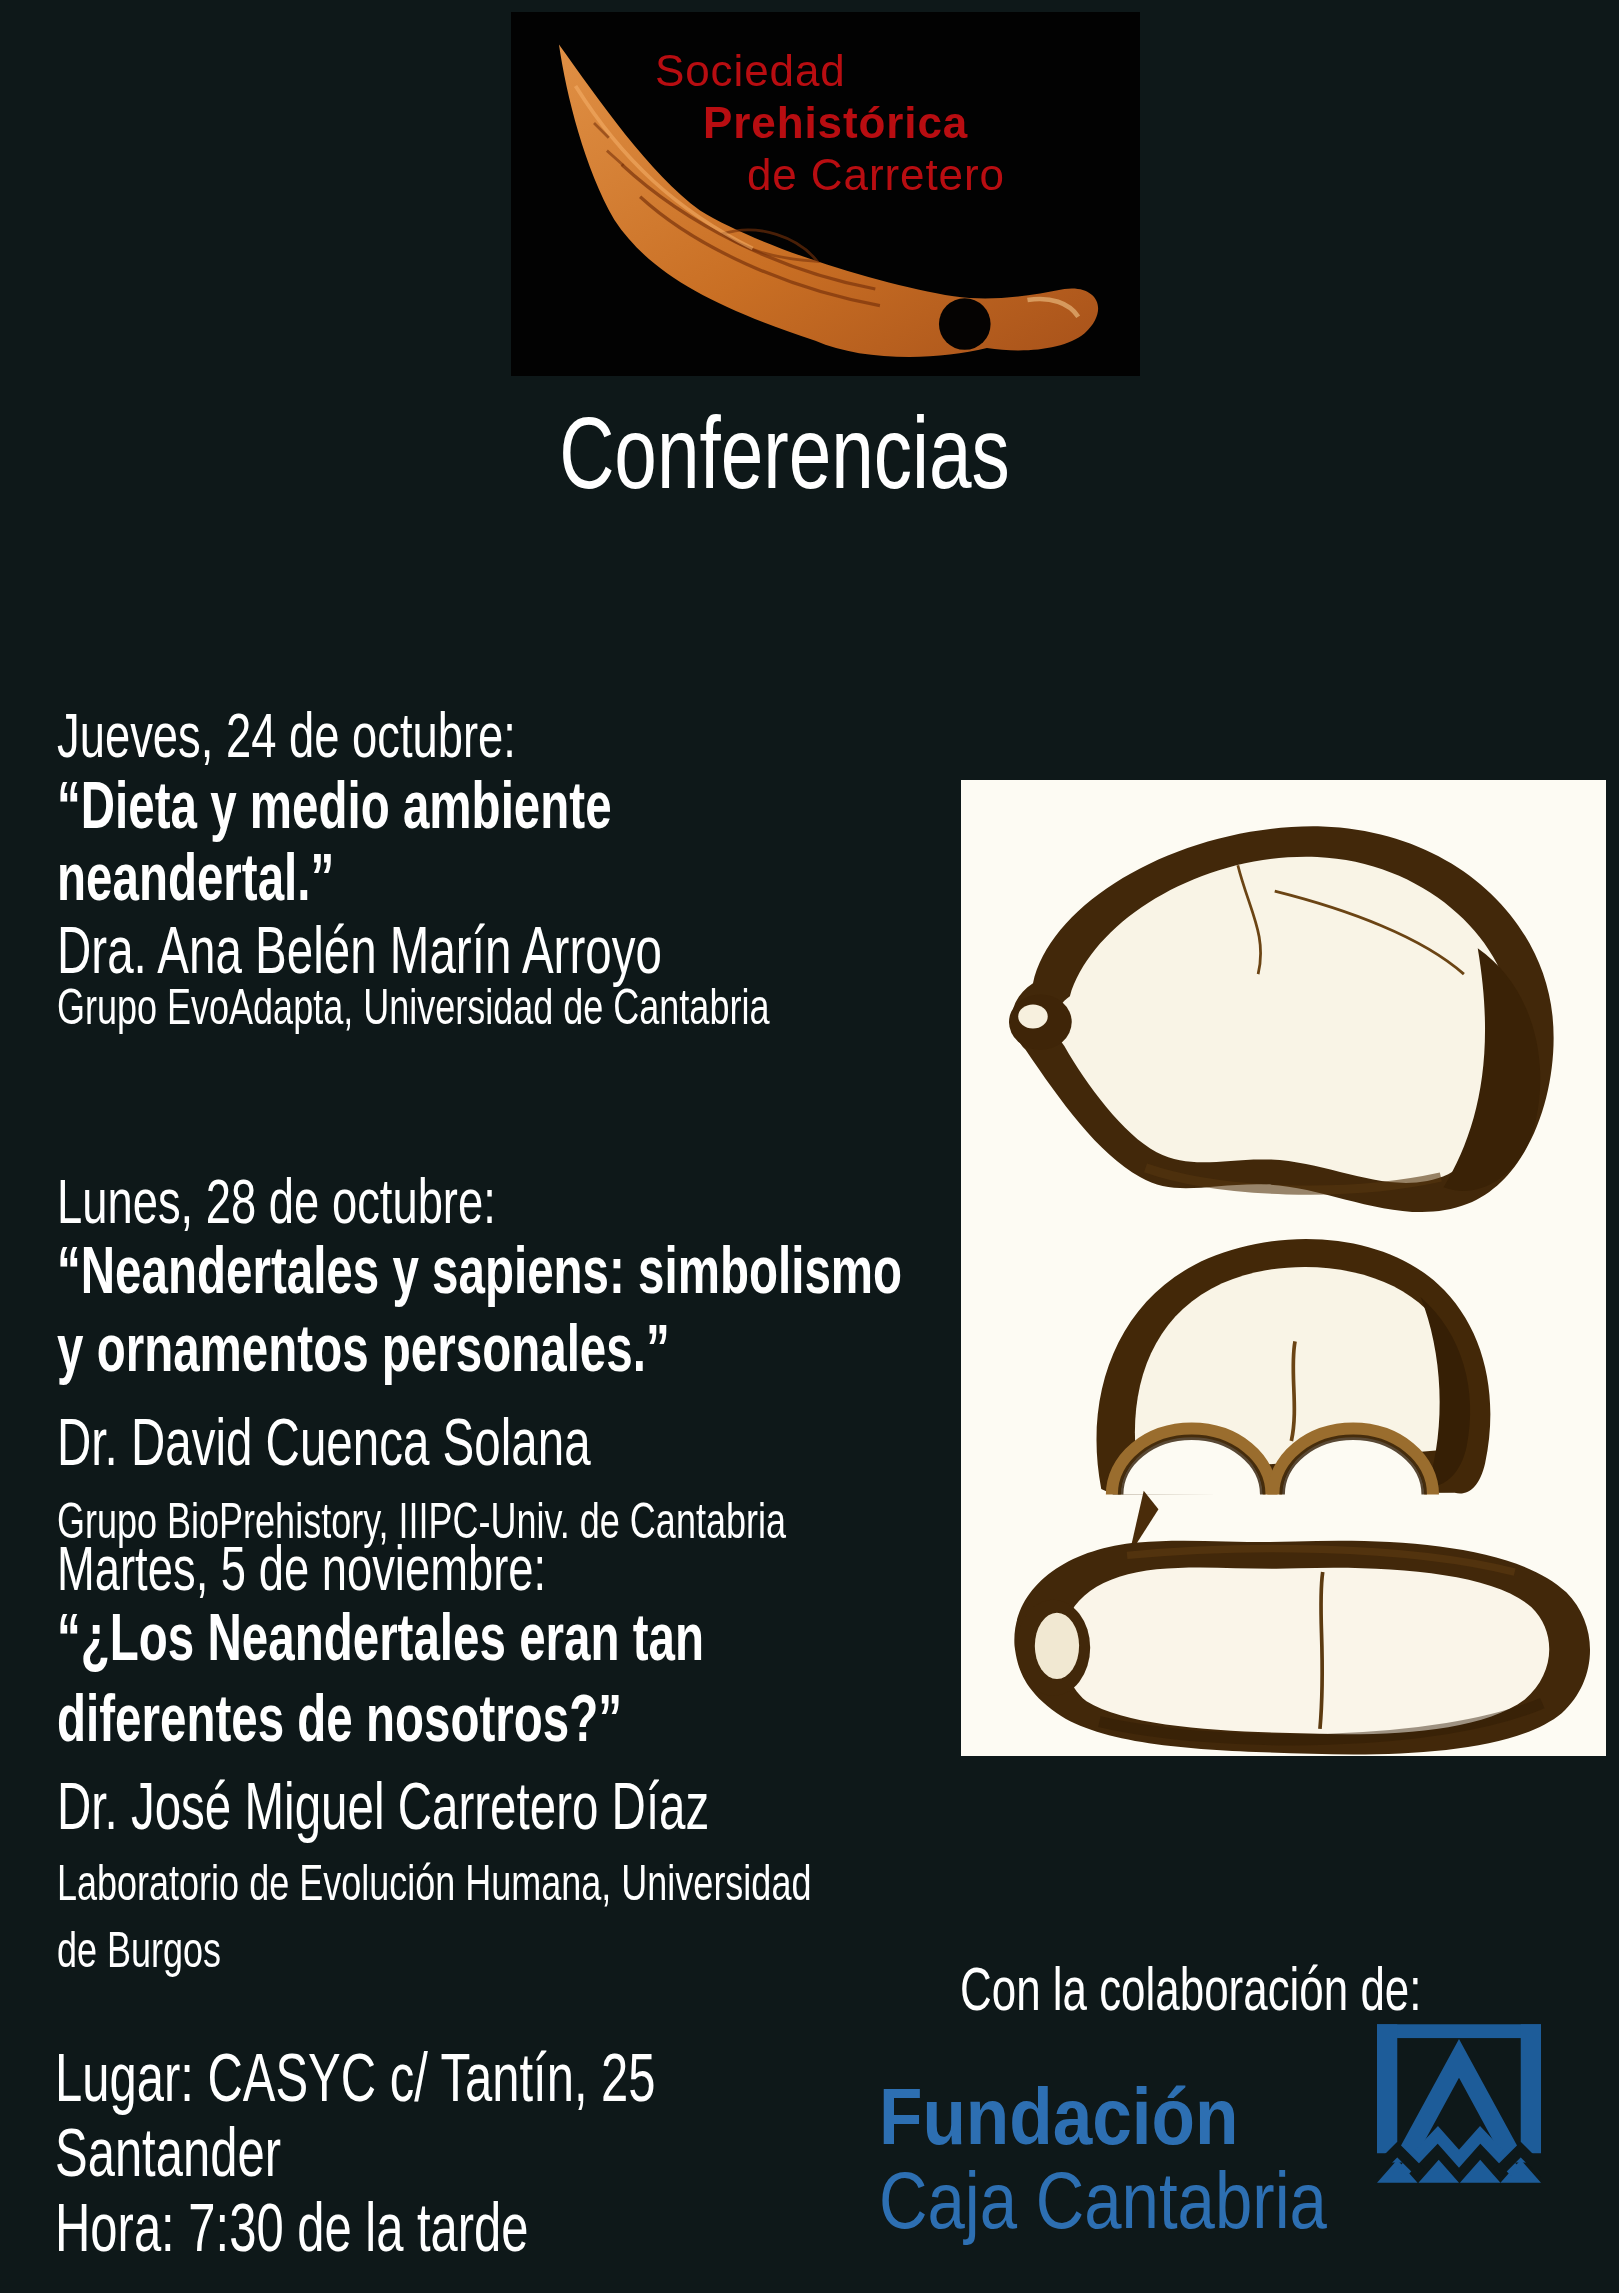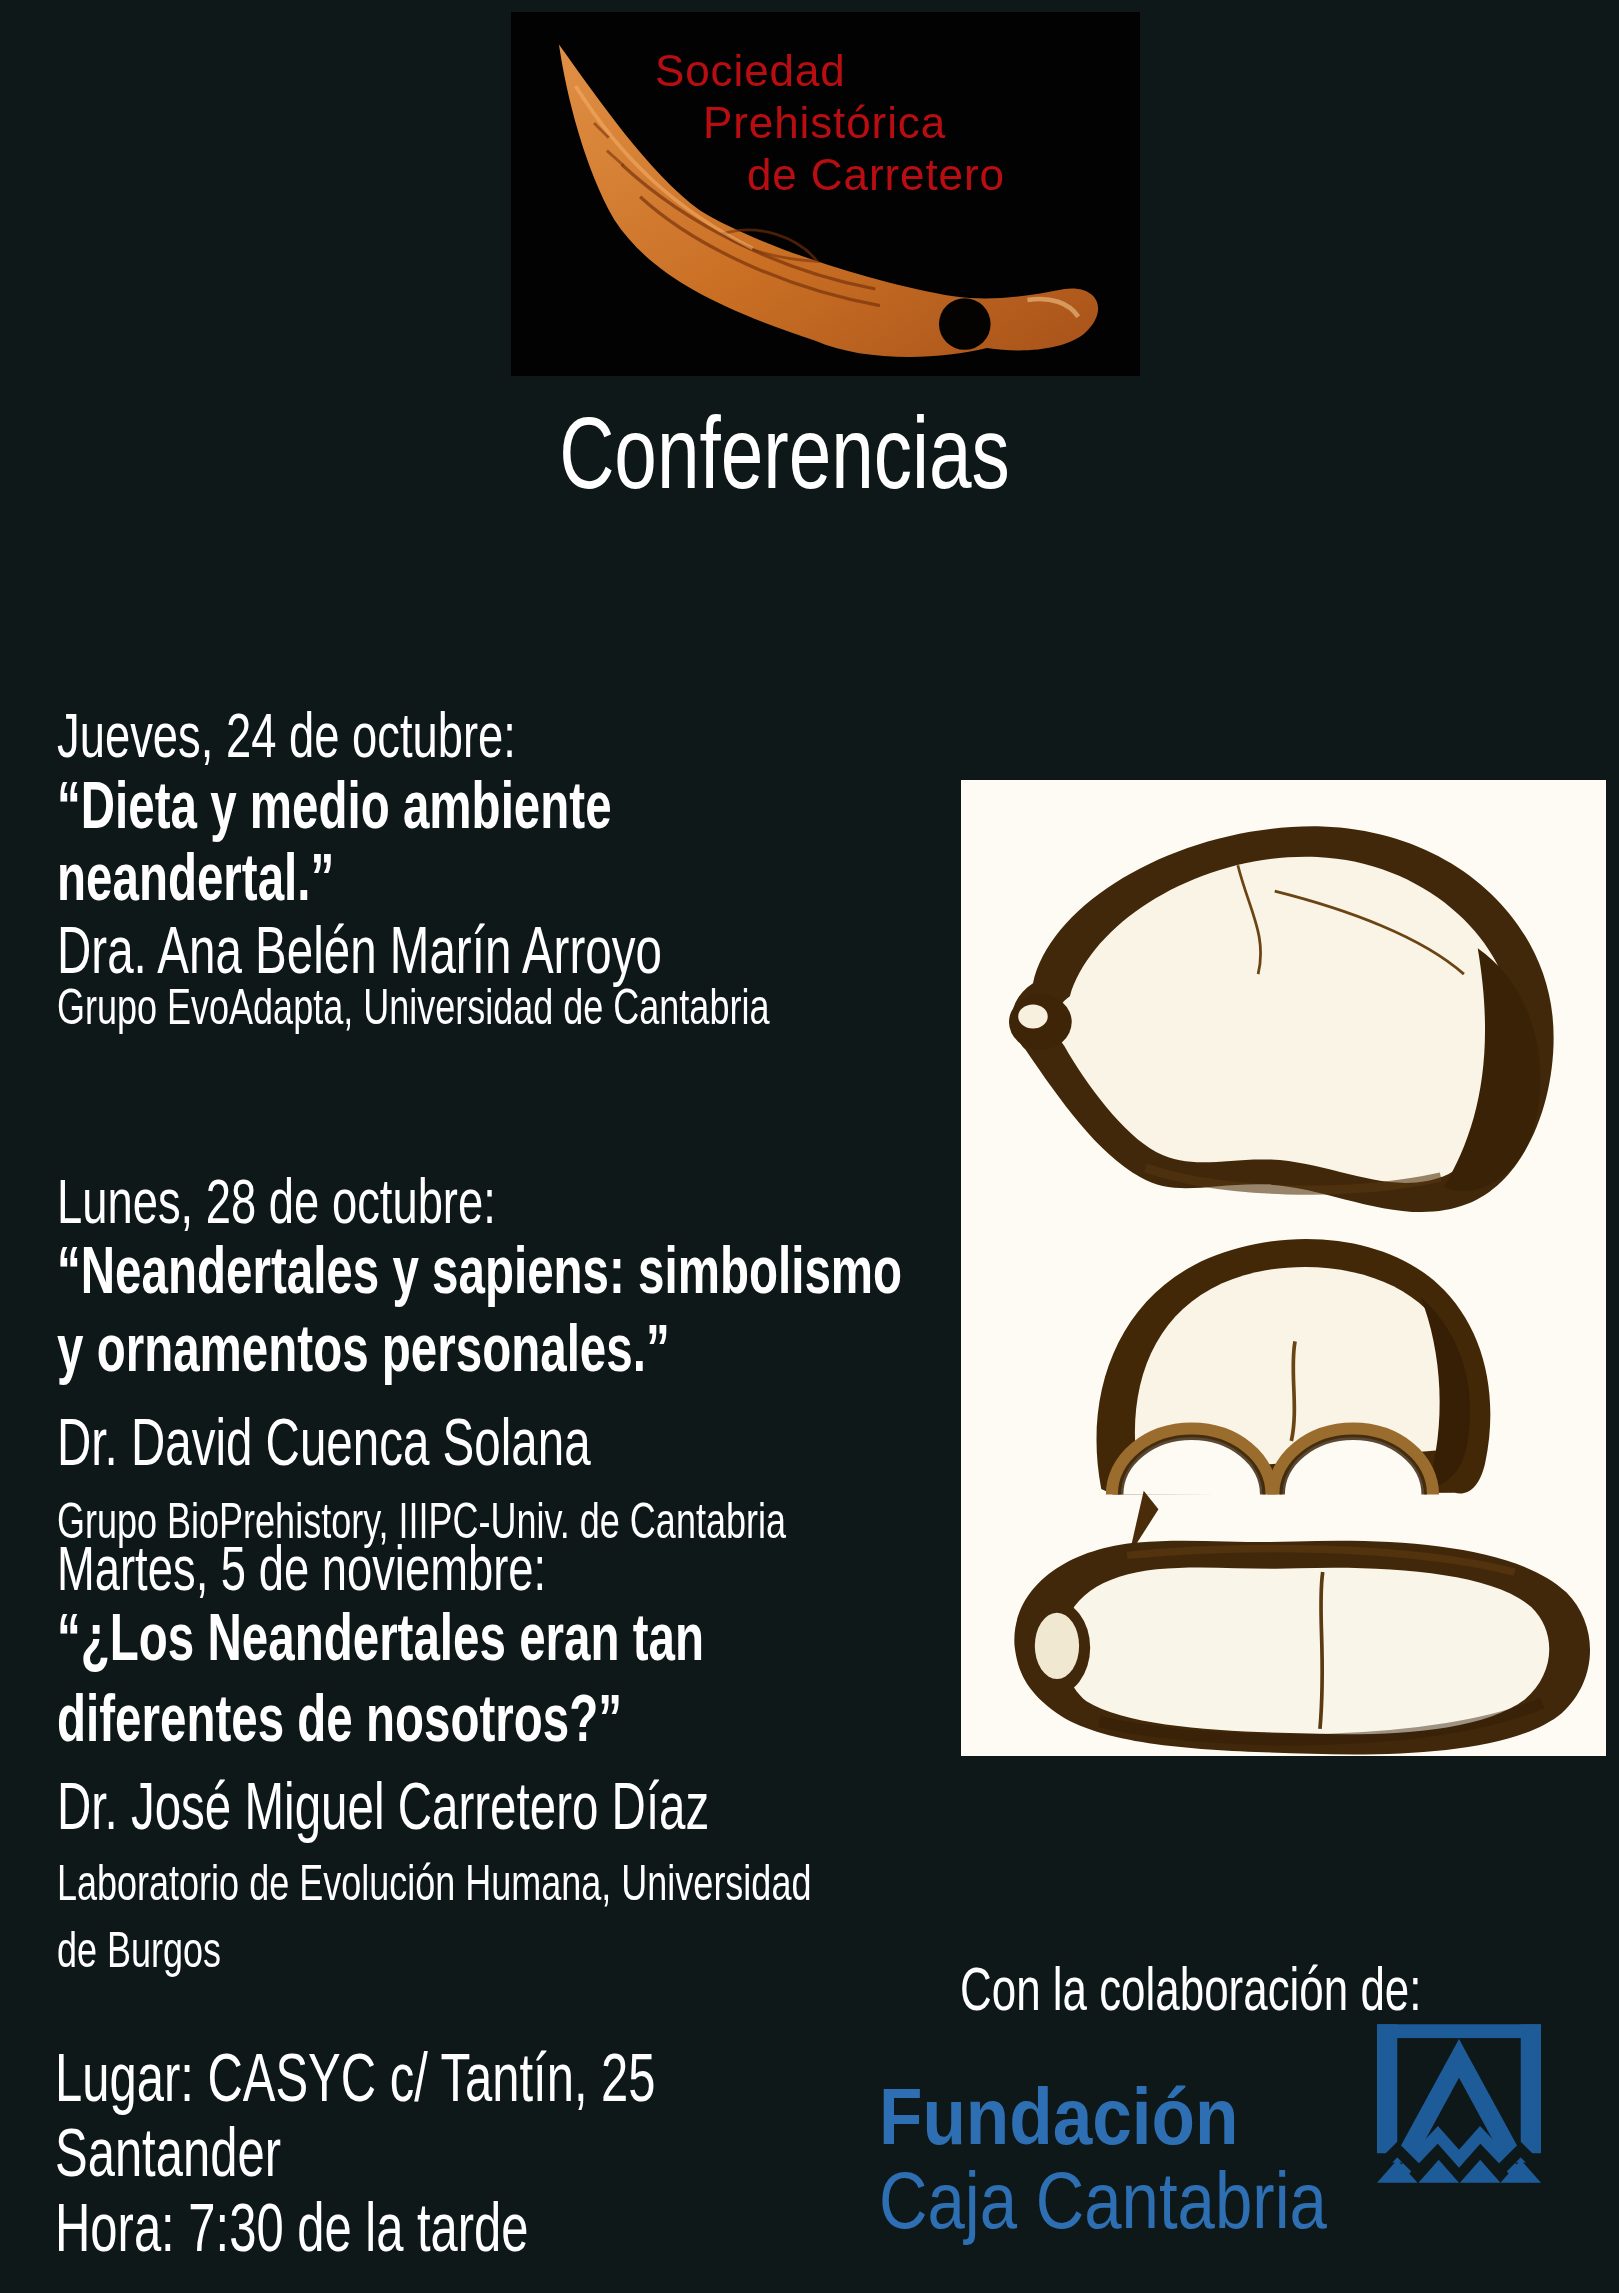--- a/index.html
+++ b/index.html
@@ -18,21 +18,21 @@
   }
   .logo-box svg{position:absolute;left:0;top:0;}
   .soc-line{
     position:absolute;
     font-size:44px;line-height:44px;
     color:#b80d11;
     white-space:nowrap;
     letter-spacing:0.9px;
   }
   .soc-l1{left:144px;top:37px;}
-  .soc-l2{left:192px;top:89px;}
+  .soc-l2{left:192px;top:89px;font-weight:bold;}
   .soc-l3{left:236px;top:141px;}
 
   
   .row{position:absolute;left:0;width:1568px;display:flex;justify-content:center;}
   .kicker{
     font-size:102px;line-height:107px;font-weight:normal;
     transform:scaleX(0.75);transform-origin:center top;white-space:nowrap;
   }
   .main-title{
     font-size:118px;line-height:124px;font-weight:bold;

